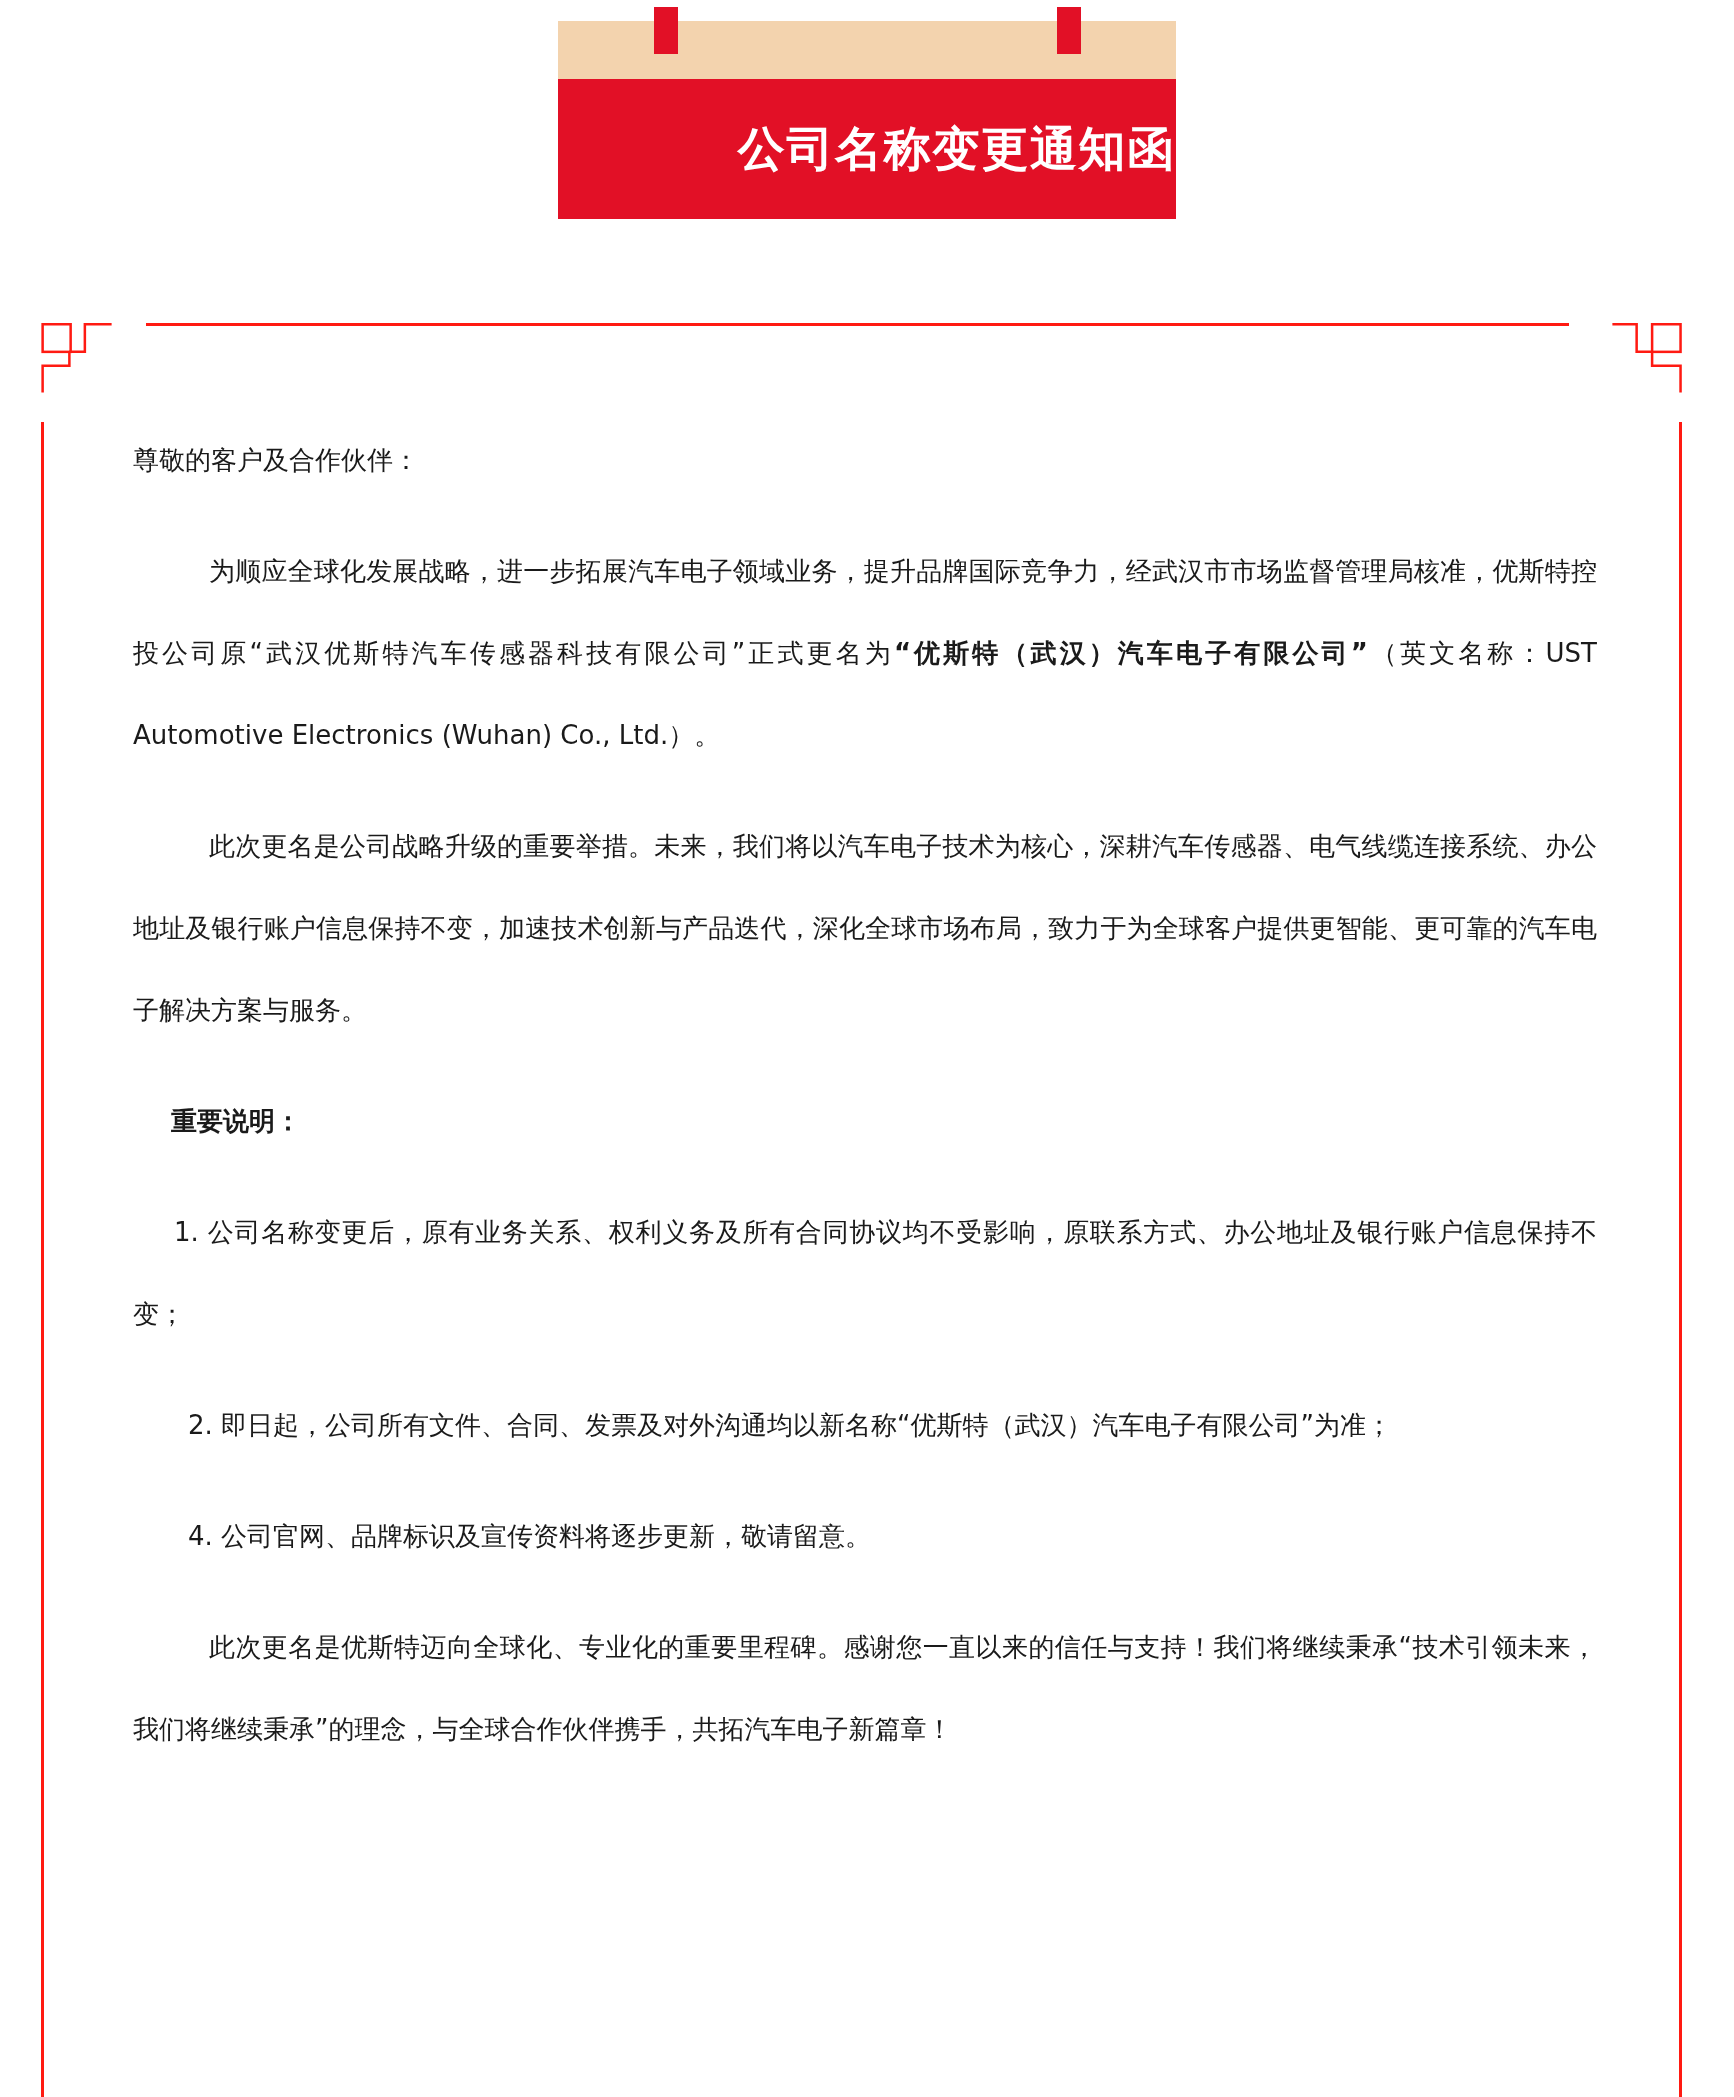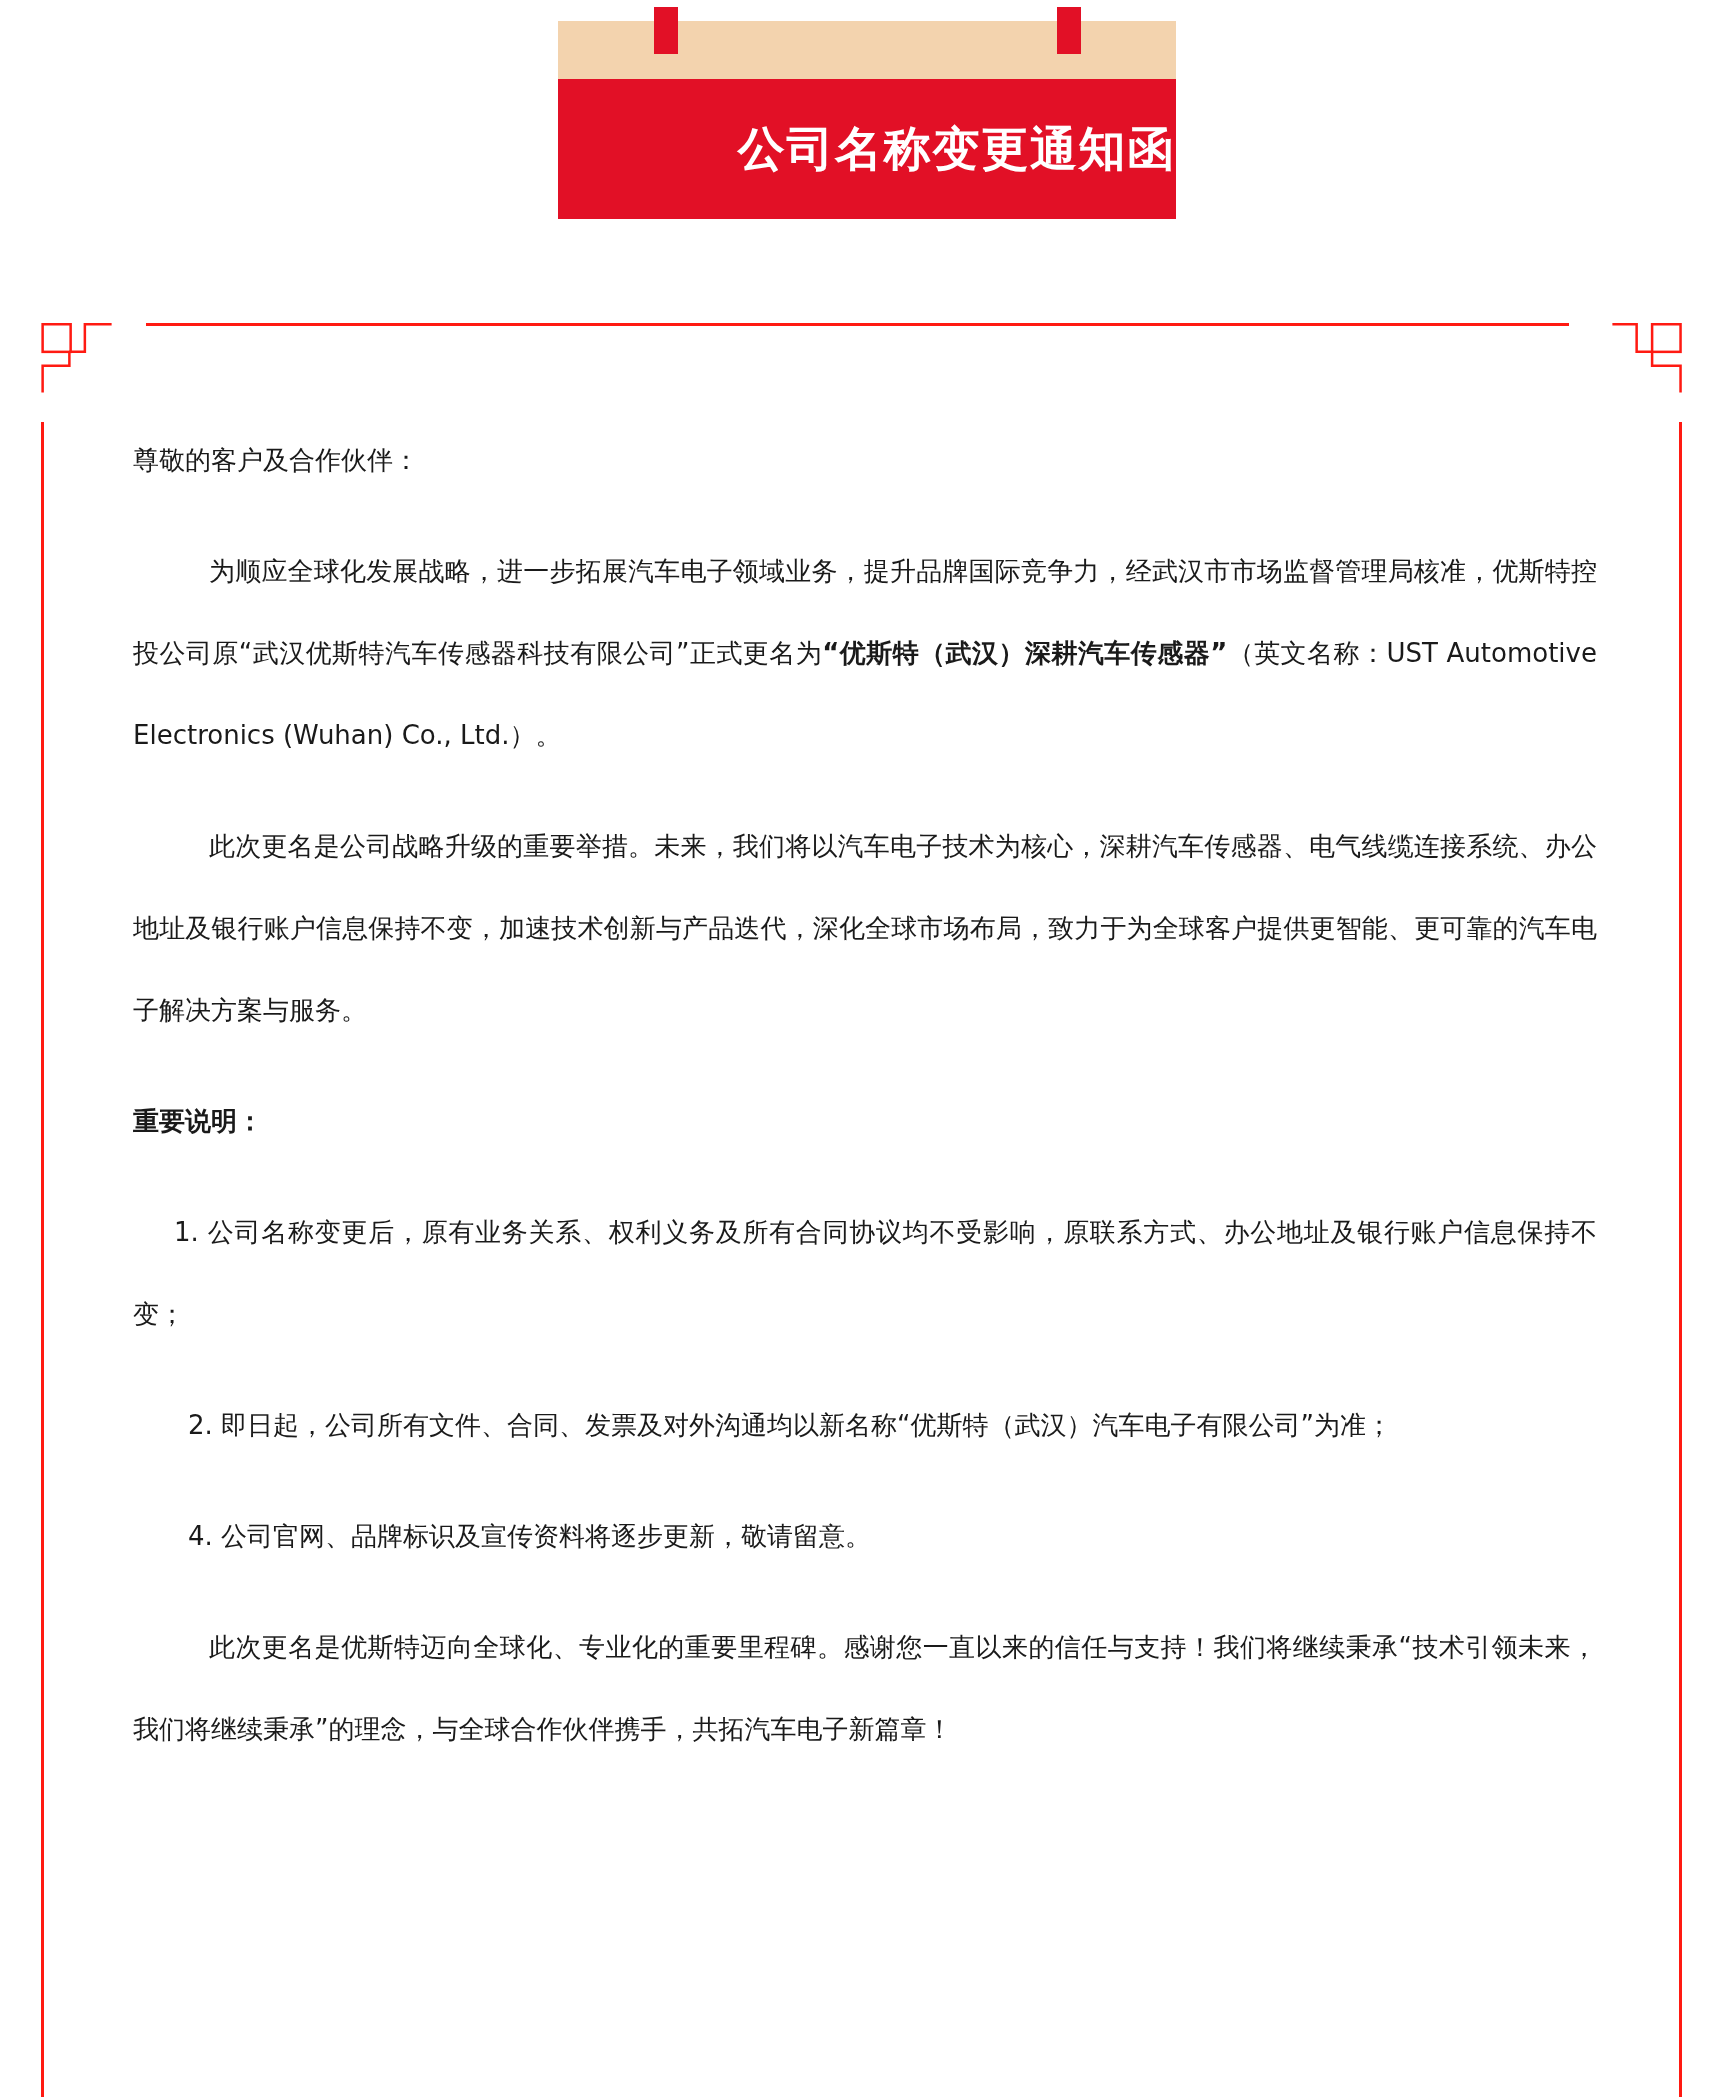--- a/index.html
+++ b/index.html
@@ -18,21 +18,21 @@
   
   .ln { position:absolute; background:#ff1a12; }
   .corner { position:absolute; width:76px; height:92px; }
   .corner svg { width:100%; height:100%; overflow:visible; }
 
   
   .content { position:absolute; left:133px; top:419px; width:1464px; font-size:26px; line-height:82px; }
   .content p { margin:0; }
   .content .para { text-align:justify; text-indent:76px; margin-top:29px; }
   .content .salutation { margin-top:0; }
-  .content .heading { font-weight:bold; margin-top:29px; }
+  .content .heading { font-weight:bold; margin-top:29px;margin-left:38px; }
   .content .item { margin-top:29px; text-align:justify; }
   .content .item.i1 { text-indent:41px; }
   .content .item.i2 { text-indent:55px; }
   .content .item.i3 { text-indent:55px; }
   .content b { font-weight:bold; }
 </style>
 </head>
 <body>
 
 <div class="banner-tan"></div>
@@ -62,21 +62,21 @@
     <rect x="107" y="3" width="68" height="66"></rect>
     <polyline points="107,69 107,102 175,102 175,166"></polyline>
     <polyline points="107,69 70,69 70,3 12,3"></polyline>
   </g>
     </svg>
 </div>
 
 <div class="content">
   <p class="salutation">尊敬的客户及合作伙伴：</p>
 
-  <p class="para"><span>为顺应全球化发展战略，进一步拓展汽车电子领域业务，提升品牌国际竞争力，经武汉市市场监督管理局核准，优斯特控投公司原“武汉优斯特汽车传感器科技有限公司”正式更名为</span><b>“优斯特（武汉）深耕汽车传感器”</b><span>（英文名称：UST Automotive Electronics (Wuhan) Co., Ltd.）。</span></p>
+  <p class="para"><span>为顺应全球化发展战略，进一步拓展汽车电子领域业务，提升品牌国际竞争力，经武汉市市场监督管理局核准，优斯特控投公司原“武汉优斯特汽车传感器科技有限公司”正式更名为</span><b>“优斯特（武汉）汽车电子有限公司”</b><span>（英文名称：UST Automotive Electronics (Wuhan) Co., Ltd.）。</span></p>
 
   <p class="para">此次更名是公司战略升级的重要举措。未来，我们将以汽车电子技术为核心，深耕汽车传感器、电气线缆连接系统、办公地址及银行账户信息保持不变，加速技术创新与产品迭代，深化全球市场布局，致力于为全球客户提供更智能、更可靠的汽车电子解决方案与服务。</p>
 
   <p class="heading">重要说明：</p>
 
   <p class="item i1">1. 公司名称变更后，原有业务关系、权利义务及所有合同协议均不受影响，原联系方式、办公地址及银行账户信息保持不变；</p>
   <p class="item i2">2. 即日起，公司所有文件、合同、发票及对外沟通均以新名称“优斯特（武汉）汽车电子有限公司”为准；</p>
   <p class="item i3">4. 公司官网、品牌标识及宣传资料将逐步更新，敬请留意。</p>
 
   <p class="para">此次更名是优斯特迈向全球化、专业化的重要里程碑。感谢您一直以来的信任与支持！我们将继续秉承“技术引领未来，我们将继续秉承”的理念，与全球合作伙伴携手，共拓汽车电子新篇章！</p>

